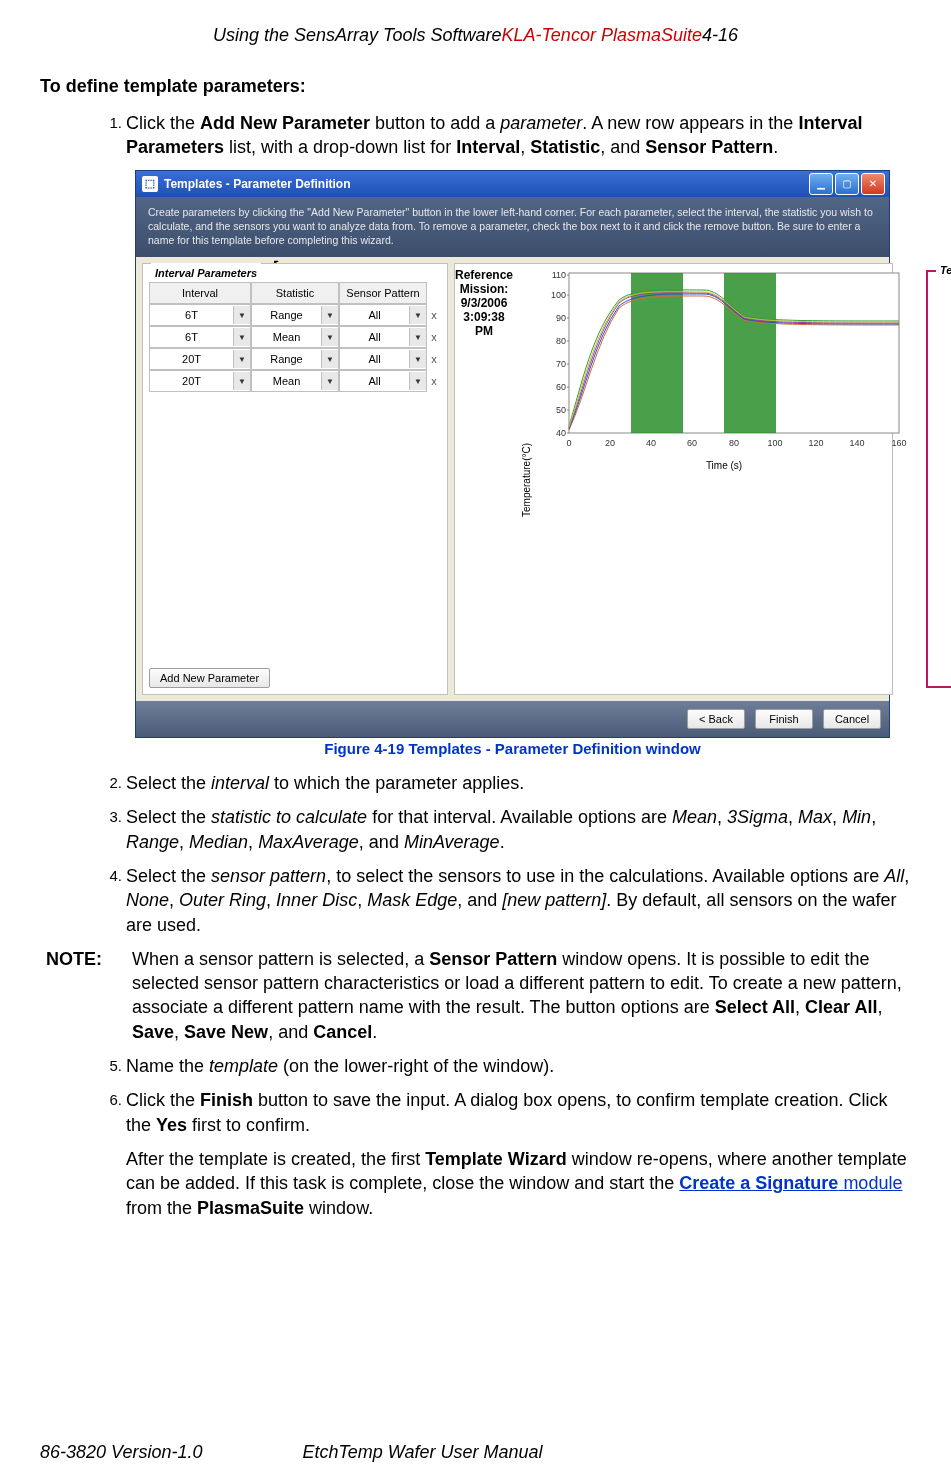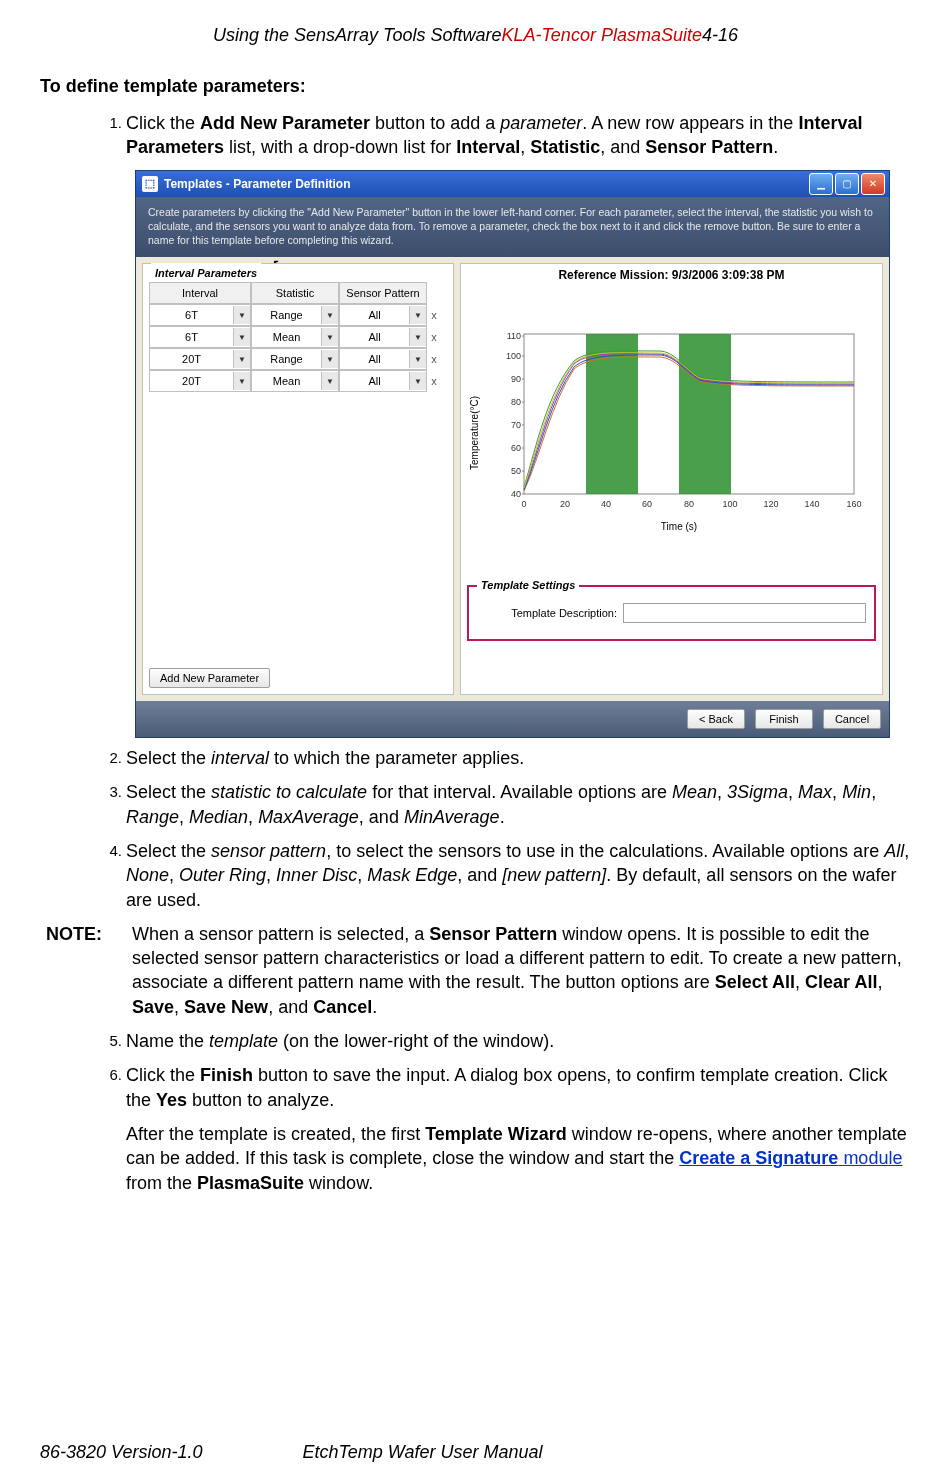--- a/index.html
+++ b/index.html
@@ -120,21 +120,21 @@
     display: flex;
     background: #ece9d8;
     padding: 6px;
     gap: 6px;
   }
   .left-pane, .right-pane {
     background: #fff;
     border: 1px solid #c0c0c0;
   }
   .left-pane { width: 310px; position: relative; min-height: 430px;}
-  .right-pane { flex: 1; display:flex; flex-direction:column;gap:41px;}
+  .right-pane { flex: 1; display:flex; flex-direction:row;}
 
   .group-label {
     position: absolute;
     top: -1px; left: 8px;
     background: #fff;
     font-weight: bold;
     font-style: italic;
     font-size: 11px;
     padding: 4px 4px 2px 4px;
   }
@@ -407,20 +407,21 @@
           <div style="flex:1"></div>
         </div>
       </div>
 
       <div class="bottom-bar">
         <button class="win-button">&lt; Back</button>
         <button class="win-button">Finish</button>
         <button class="win-button">Cancel</button>
       </div>
     </div>
+    <div class="figure-caption">Figure 4-19 Templates - Parameter Definition window</div>
   </div>
 
   <div class="ol-item body-text">
     <div class="ol-num">2.</div>
     <div class="ol-content">
       <span>Select the </span><span class="ital">interval</span><span> to which the parameter applies.</span>
     </div>
   </div>
 
   <div class="ol-item body-text">
@@ -447,21 +448,21 @@
   <div class="ol-item body-text">
     <div class="ol-num">5.</div>
     <div class="ol-content">
       <span>Name the </span><span class="ital">template</span><span> (on the lower-right of the window).</span>
     </div>
   </div>
 
   <div class="ol-item body-text">
     <div class="ol-num">6.</div>
     <div class="ol-content">
-      <span>Click the </span><span class="bold">Finish</span><span> button to save the input. A dialog box opens, to confirm template creation. Click the </span><span class="bold">Yes</span><span> button to analyze.</span>
+      <span>Click the </span><span class="bold">Finish</span><span> button to save the input. A dialog box opens, to confirm template creation. Click the </span><span class="bold">Yes</span><span> first to confirm.</span>
     </div>
   </div>
 
   <div class="after-list">
     <span>After the template is created, the first </span><span class="bold">Template Wizard</span><span> window re-opens, where another template can be added. If this task is complete, close the window and start the </span><a href="#" class="link"><span>Create a Signature</span><span style="font-weight:normal;"> module</span></a><span> from the </span><span class="bold">PlasmaSuite</span><span> window.</span>
   </div>
 
   <div class="ftr">
     <span class="ftr-version">86-3820 Version-1.0</span>
     <span>EtchTemp Wafer User Manual</span>

